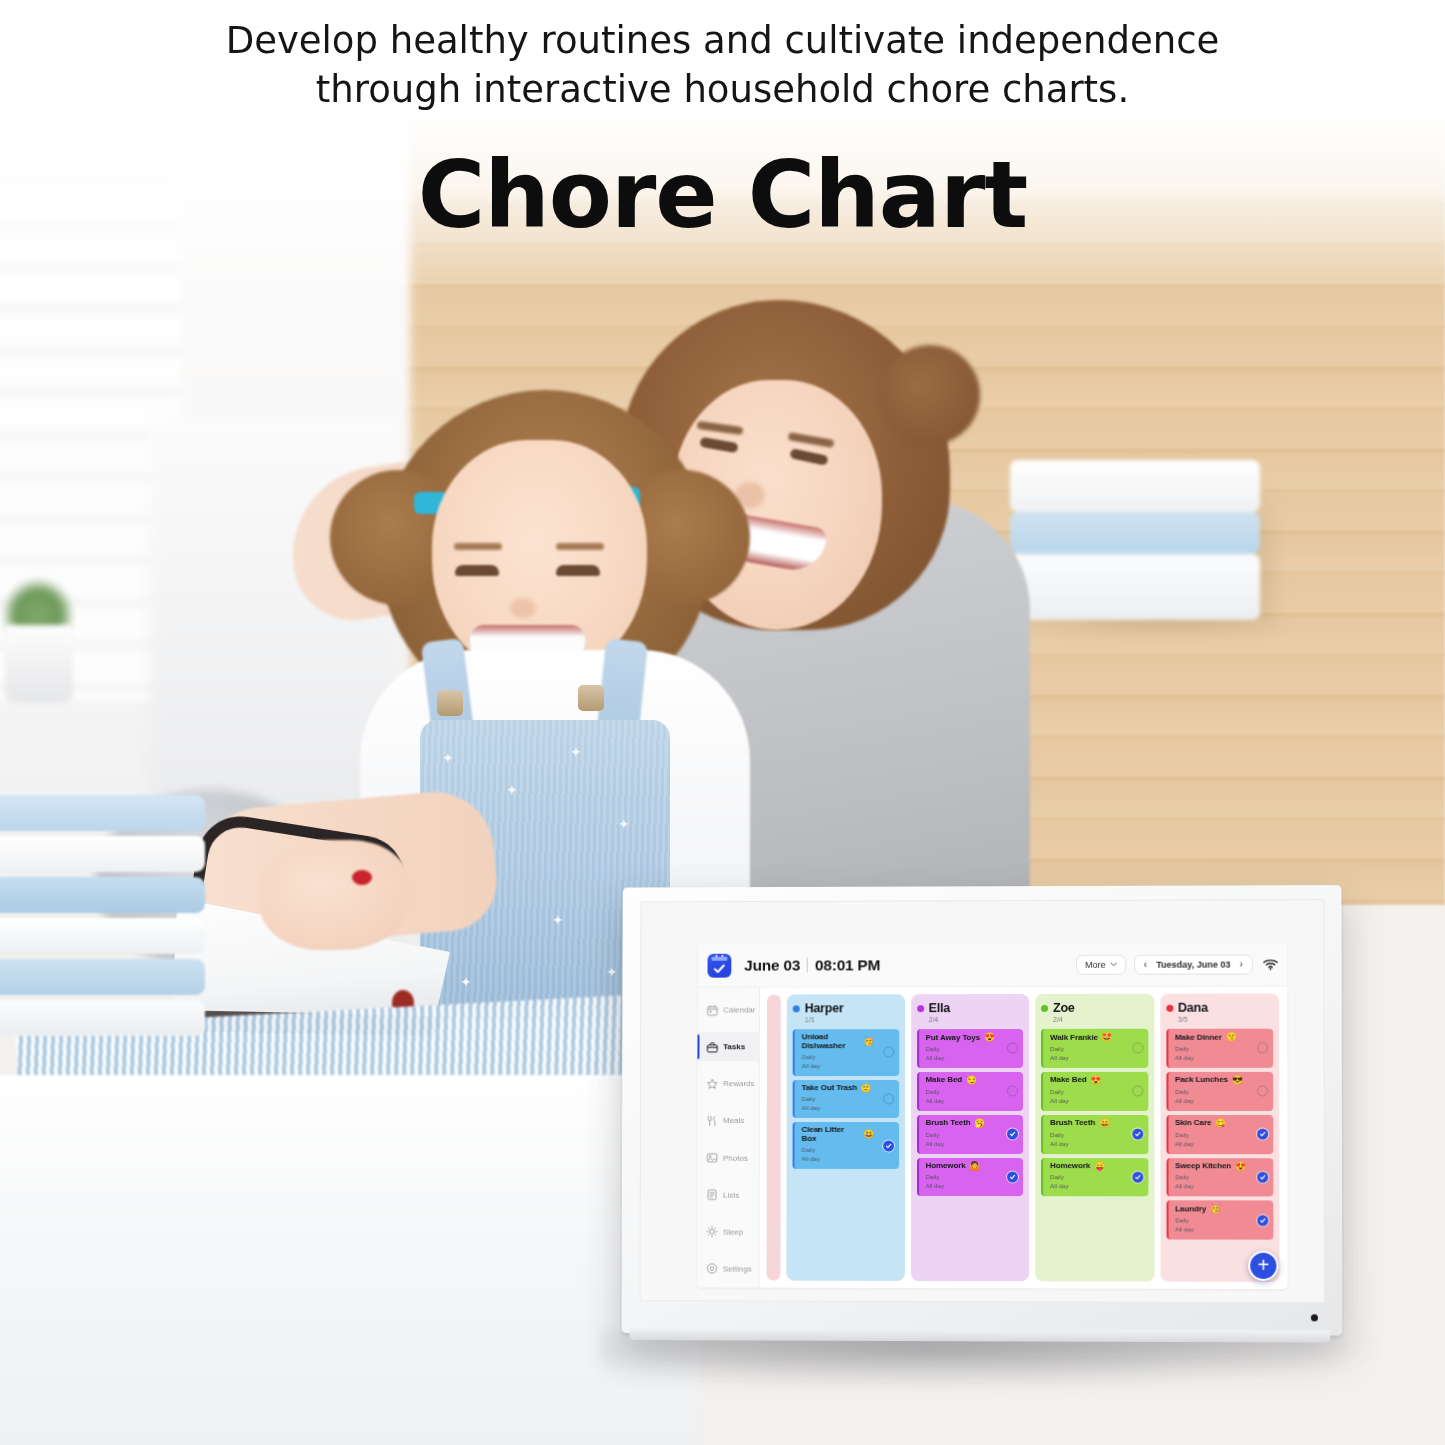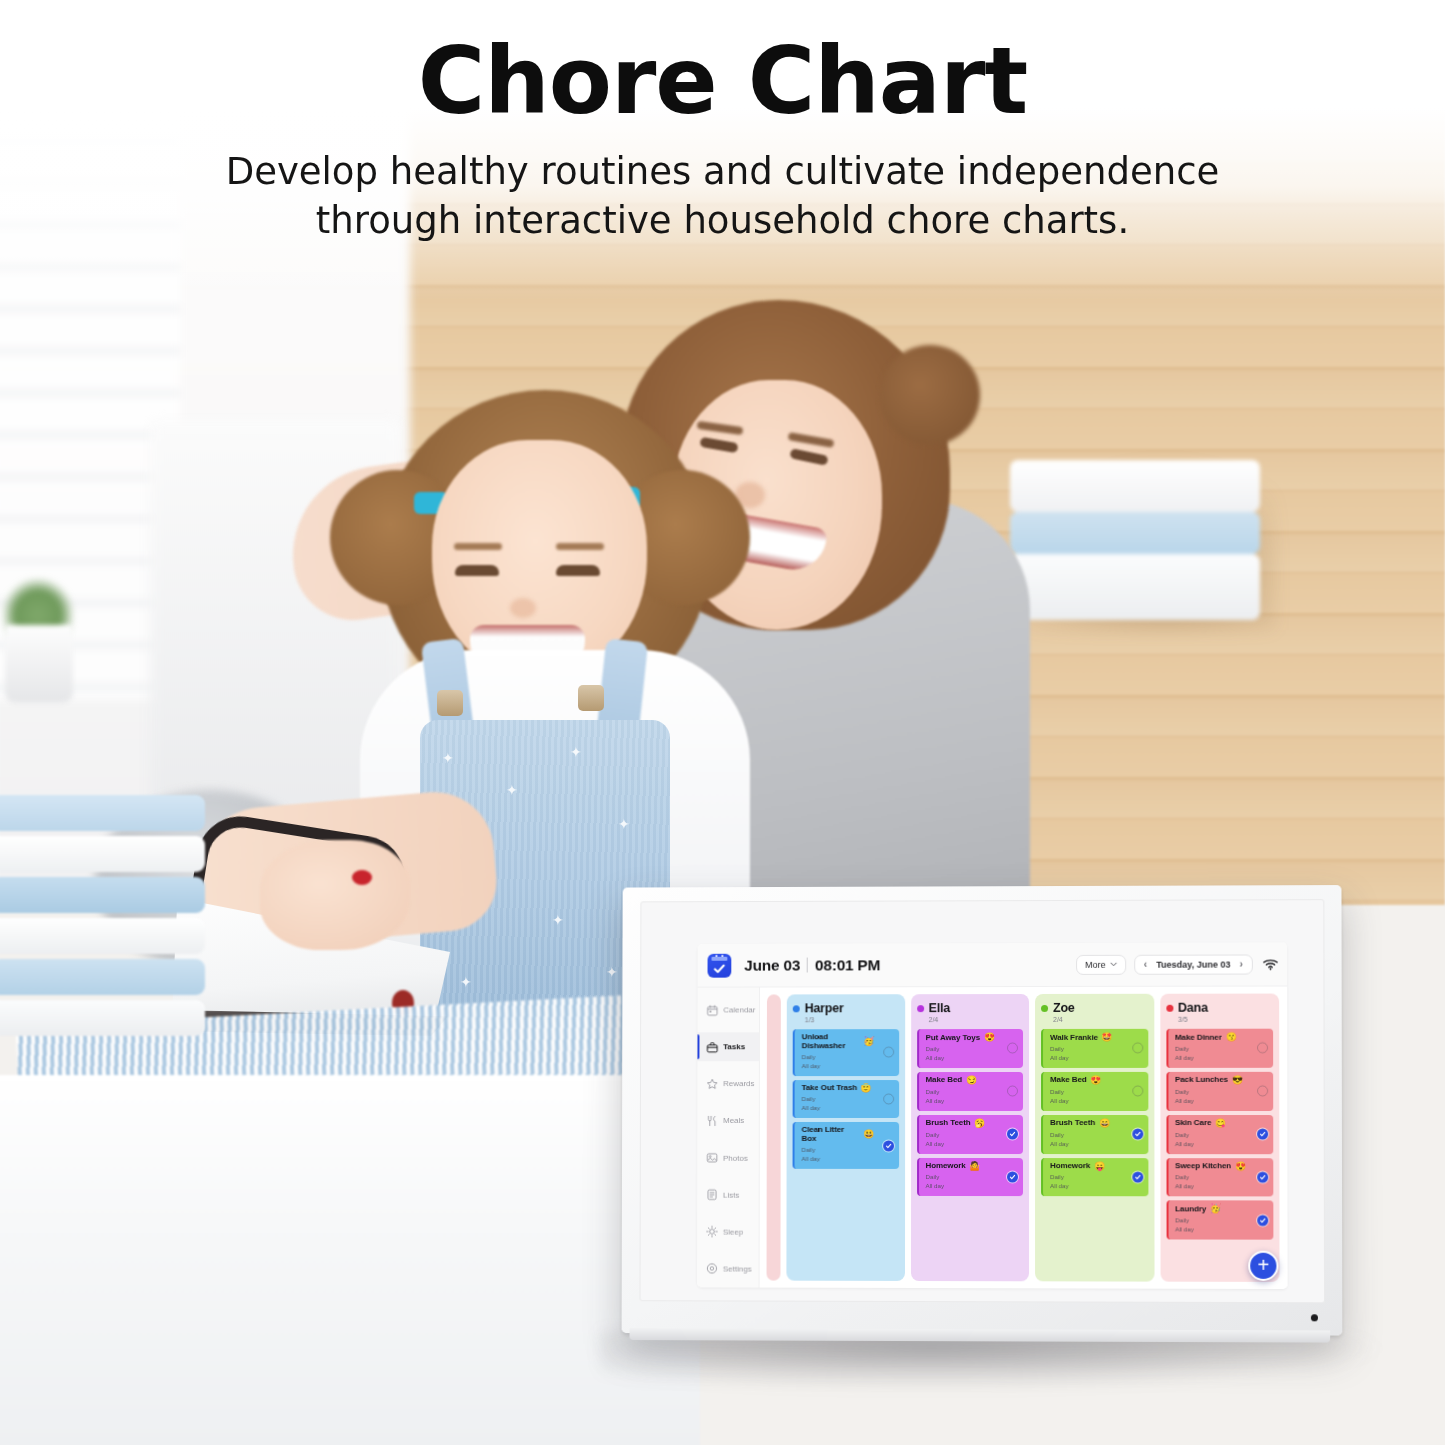--- a/index.html
+++ b/index.html
@@ -501,25 +501,25 @@
       <div class="p3"></div>
     <div class="p4"></div>
       <div class="p5"></div>
       <div class="p6"></div>
   </div>
 
   <div class="top-fade"></div>
 </div>
 
 <div id="header">
-  <div id="title">Chore Chart</div>
   <div id="subtitle">
     <div>Develop healthy routines and cultivate independence</div>
     <div>through interactive household chore charts.</div>
   </div>
+  <div id="title">Chore Chart</div>
 </div>
 
 <div id="device-shadow"></div>
 <div id="device">
   <div id="device-foot"></div>
   <div id="device-inner">
 
     <div id="app">
 
       <div id="topbar">

